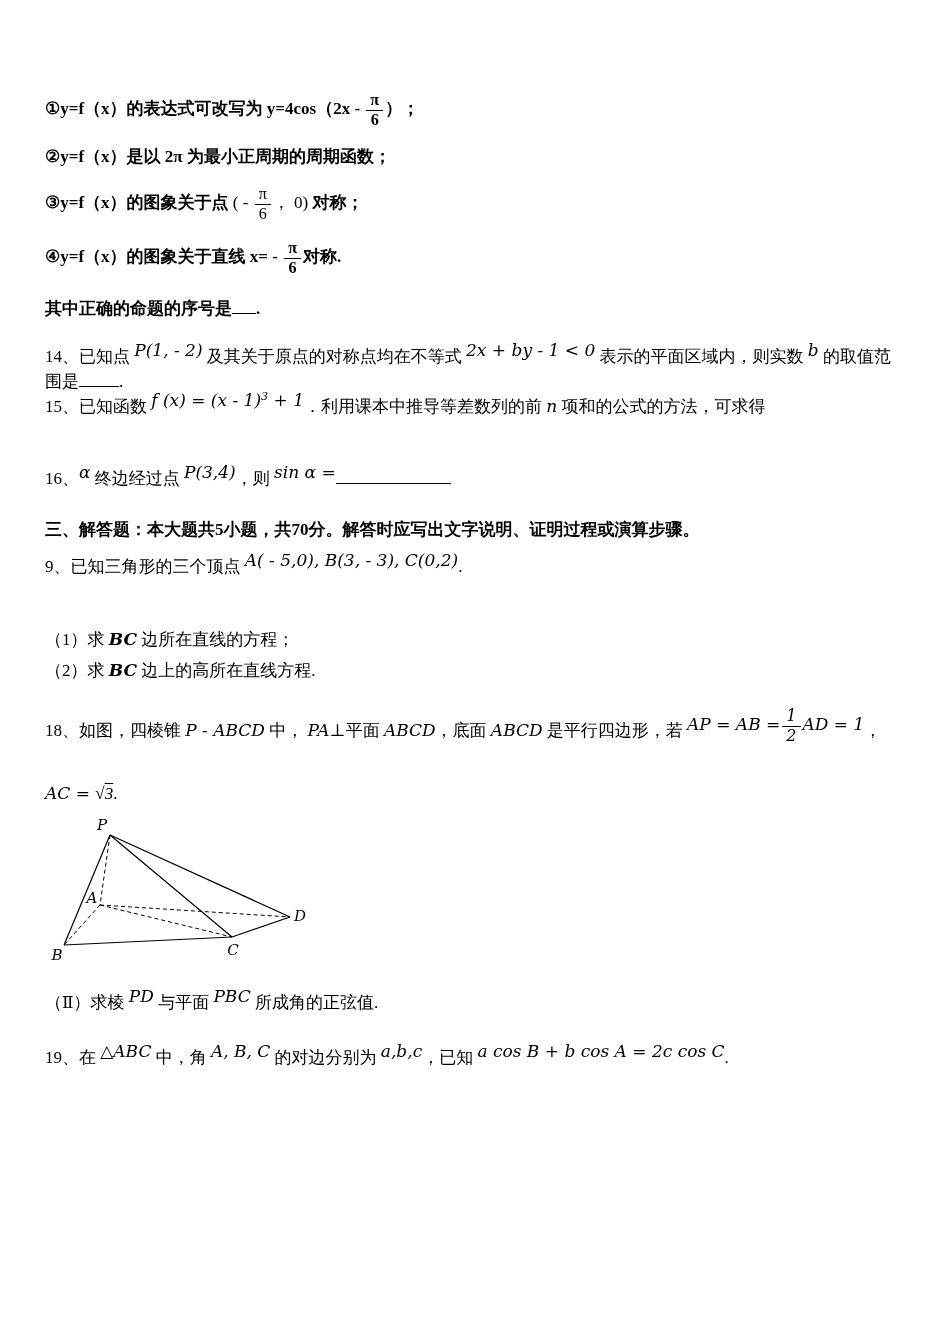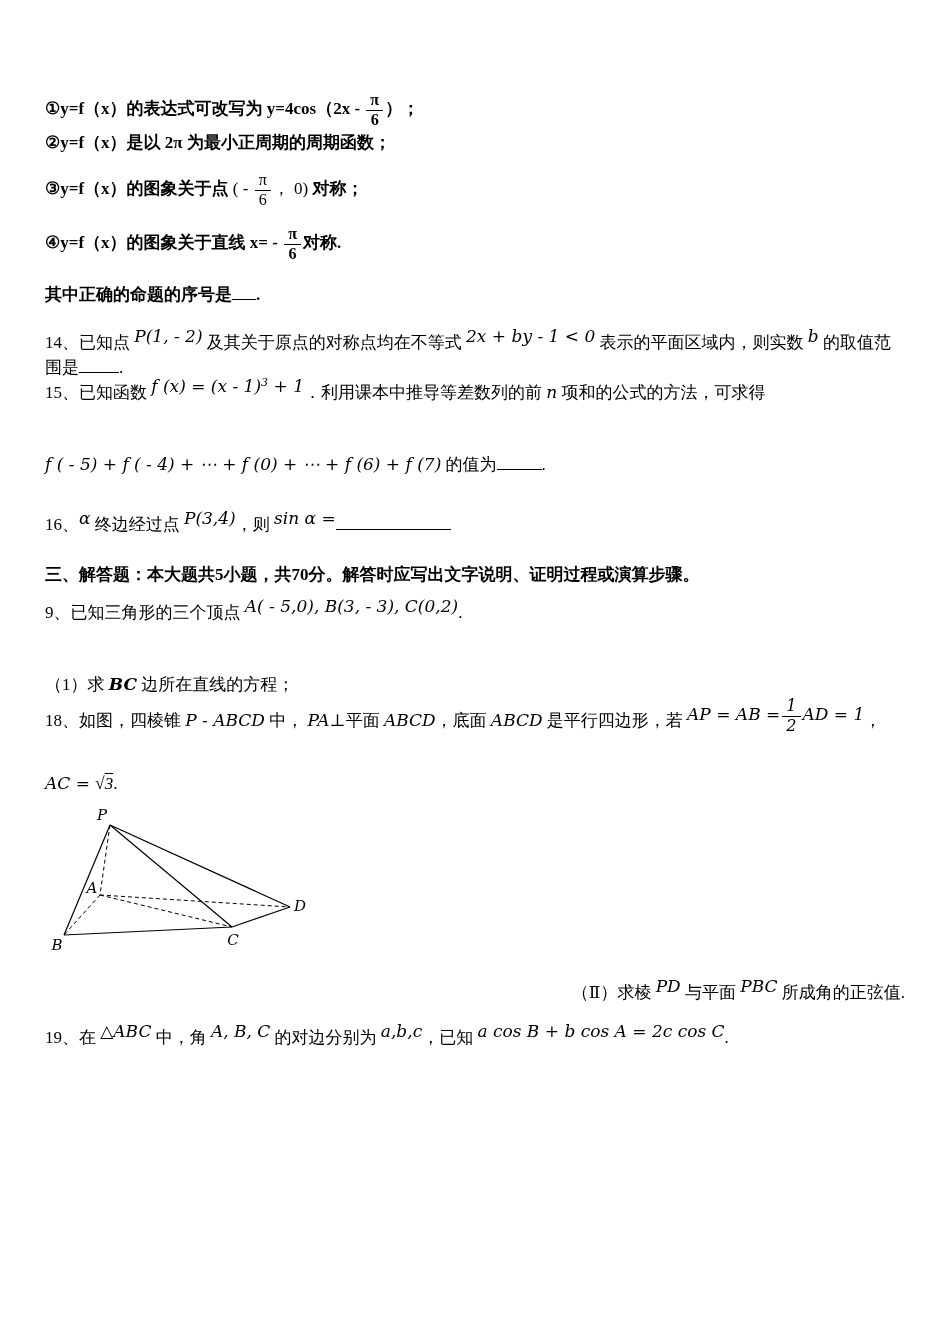--- a/index.html
+++ b/index.html
@@ -19,61 +19,61 @@
   .frac {
     display: inline-block; text-align: center; vertical-align: middle;
     line-height: 1.05; font-size: 0.95em; margin: 0 2px;
   }
   .frac .num { display: block; padding: 0 4px 1px 4px; border-bottom: 1px solid #000; }
   .frac .den { display: block; padding-top: 1px; }
   .blank { display: inline-block; border-bottom: 1px solid #000; height: 14px; }
   .sqrt { white-space: nowrap; font-style: italic; }
   .sqrt .radicand { text-decoration: overline; }
   
-  [data-name="statement-1"] { margin-bottom: 2px; }
+  [data-name="statement-1"] { margin-bottom: 16px; }
   [data-name="statement-2"] { margin-bottom: 16px; }
   [data-name="statement-3"] { margin-bottom: 18px; }
   [data-name="statement-4"] { margin-bottom: 20px; }
   [data-name="conclusion"]  { margin-bottom: 22px; }
   [data-name="q14"]         { }
   [data-name="q15-intro"]   { margin-bottom: 46px; }
   [data-name="q15-sum"]     { margin-bottom: 34px; }
   [data-name="q16"]         { margin-bottom: 26px; }
   [data-name="section3-header"] { margin-bottom: 12px; }
   [data-name="q17"]         { margin-bottom: 20px; }
   [data-name="q17-part1"]   { margin-bottom: 6px; margin-top: 47px; }
   [data-name="q17-part2"]   { margin-bottom: 30px; }
   [data-name="q18-intro"]   { margin-bottom: 30px; }
   [data-name="q18-ac"]      { margin-bottom: 10px; }
   [data-name="q18-part1"]   { margin-bottom: 28px; }
-  [data-name="q18-part2"]   { margin-bottom: 20px; text-align: right; }
+  [data-name="q18-part2"]   { margin-bottom: 30px; }
   .figure-wrap { margin: 4px 0 10px 5px; }
   .figure-wrap svg text {
     font-family: "DejaVu Serif", "Liberation Serif", serif;
     font-style: italic; font-size: 15px; fill: #000;
   }
 </style>
 </head>
 <body>
 
 <div class="page" data-name="exam-page">
 
   <div data-name="content-top">
       <div class="line" data-name="statement-1"><span data-name="text-run" class="bold">①y=f（x）的表达式可改写为 y=4cos（2x - </span><span class="frac bold" data-name="fraction"><span class="num" data-name="fraction-numerator">π</span><span class="den" data-name="fraction-denominator">6</span></span><span data-name="text-run" class="bold">）；</span></div>
       <div class="line" data-name="statement-2"><span data-name="text-run" class="bold">②y=f（x）是以 2π 为最小正周期的周期函数；</span></div>
       <div class="line" data-name="statement-3"><span data-name="text-run" class="bold">③y=f（x）的图象关于点 </span><span data-name="text-run">( - </span><span class="frac" data-name="fraction"><span class="num" data-name="fraction-numerator">π</span><span class="den" data-name="fraction-denominator">6</span></span><span data-name="text-run">，  0)</span><span data-name="text-run" class="bold"> 对称；</span></div>
       <div class="line" data-name="statement-4"><span data-name="text-run" class="bold">④y=f（x）的图象关于直线 x= - </span><span class="frac bold" data-name="fraction"><span class="num" data-name="fraction-numerator">π</span><span class="den" data-name="fraction-denominator">6</span></span><span data-name="text-run" class="bold">对称.</span></div>
       <div class="line" data-name="conclusion"><span data-name="text-run" class="bold">其中正确的命题的序号是</span><span class="blank" data-name="answer-blank" style="width: 24px;"></span><span data-name="text-run" class="bold">.</span></div>
       <div class="line" data-name="q14"><span data-name="text-run">14、已知点 </span><span data-name="text-run" class="math raised">P(1, - 2)</span><span data-name="text-run"> 及其关于原点的对称点均在不等式 </span><span data-name="text-run" class="math raised">2x + by - 1 &lt; 0</span><span data-name="text-run"> 表示的平面区域内，则实数 </span><span data-name="text-run" class="math raised">b</span><span data-name="text-run"> 的取值范围是</span><span class="blank" data-name="answer-blank" style="width: 40px;"></span><span data-name="text-run">.</span></div>
       <div class="line" data-name="q15-intro"><span data-name="text-run">15、已知函数 </span><span data-name="text-run" class="math raised">f (x) = (x - 1)</span><sup data-name="superscript" class="math raised">3</sup><span data-name="text-run" class="math raised"> + 1</span><span data-name="text-run">．利用课本中推导等差数列的前 </span><span data-name="text-run" class="math">n</span><span data-name="text-run"> 项和的公式的方法，可求得</span></div>
-      <div class="line" data-name="q15-sum"><span data-name="text-run" class="math">f ( - 5) + f ( - 4) + ⋯ + f (0) + ⋯ + f (6) + f (7)</span><span data-name="text-run"> 的值为</span><span class="blank" data-name="answer-blank" style="width: 45px;"></span><span data-name="text-run">.</span></div>
       <div class="line" data-name="q16"><span data-name="text-run">16、</span><span data-name="text-run" class="math raised">α</span><span data-name="text-run"> 终边经过点 </span><span data-name="text-run" class="math raised">P(3,4)</span><span data-name="text-run">，则 </span><span data-name="text-run" class="math raised">sin α =</span><span class="blank" data-name="answer-blank" style="width: 115px;"></span></div>
       <div class="line" data-name="section3-header"><span data-name="text-run" class="bold">三、解答题：本大题共5小题，共70分。解答时应写出文字说明、证明过程或演算步骤。</span></div>
       <div class="line" data-name="q17"><span data-name="text-run">9、已知三角形的三个顶点 </span><span data-name="text-run" class="math raised">A( - 5,0), B(3, - 3), C(0,2)</span><span data-name="text-run">.</span></div>
       <div class="line" data-name="q17-part1"><span data-name="text-run">（1）求 </span><span data-name="text-run" class="bold math">BC</span><span data-name="text-run"> 边所在直线的方程；</span></div>
+      <div class="line" data-name="q17-part2"><span data-name="text-run">（2）求 </span><span data-name="text-run" class="bold math">BC</span><span data-name="text-run"> 边上的高所在直线方程.</span></div>
       <div class="line" data-name="q18-intro"><span data-name="text-run">18、如图，四棱锥 </span><span data-name="text-run" class="math">P - ABCD</span><span data-name="text-run"> 中， </span><span data-name="text-run" class="math">PA⊥</span><span data-name="text-run">平面 </span><span data-name="text-run" class="math">ABCD</span><span data-name="text-run">，底面 </span><span data-name="text-run" class="math">ABCD</span><span data-name="text-run"> 是平行四边形，若 </span><span data-name="text-run" class="math raised">AP = AB =</span><span class="frac math raised" data-name="fraction"><span class="num" data-name="fraction-numerator">1</span><span class="den" data-name="fraction-denominator">2</span></span><span data-name="text-run" class="math raised">AD = 1</span><span data-name="text-run">，</span></div>
       <div class="line" data-name="q18-ac"><span data-name="text-run" class="math">AC = </span><span class="sqrt" data-name="square-root"><span data-name="radical-sign">√</span><span class="radicand" data-name="radicand">3</span></span><span data-name="text-run">.</span></div>
     </div>
 
   <div class="figure-wrap" data-name="pyramid-figure">
     <svg width="300" height="158" viewBox="0 0 300 158" data-name="pyramid-svg">
 
       <g stroke="#000" stroke-width="1.2" fill="none" data-name="solid-edges">
         <line x1="14" y1="128" x2="60" y2="18"></line>
         <line x1="60" y1="18" x2="182" y2="120"></line>

